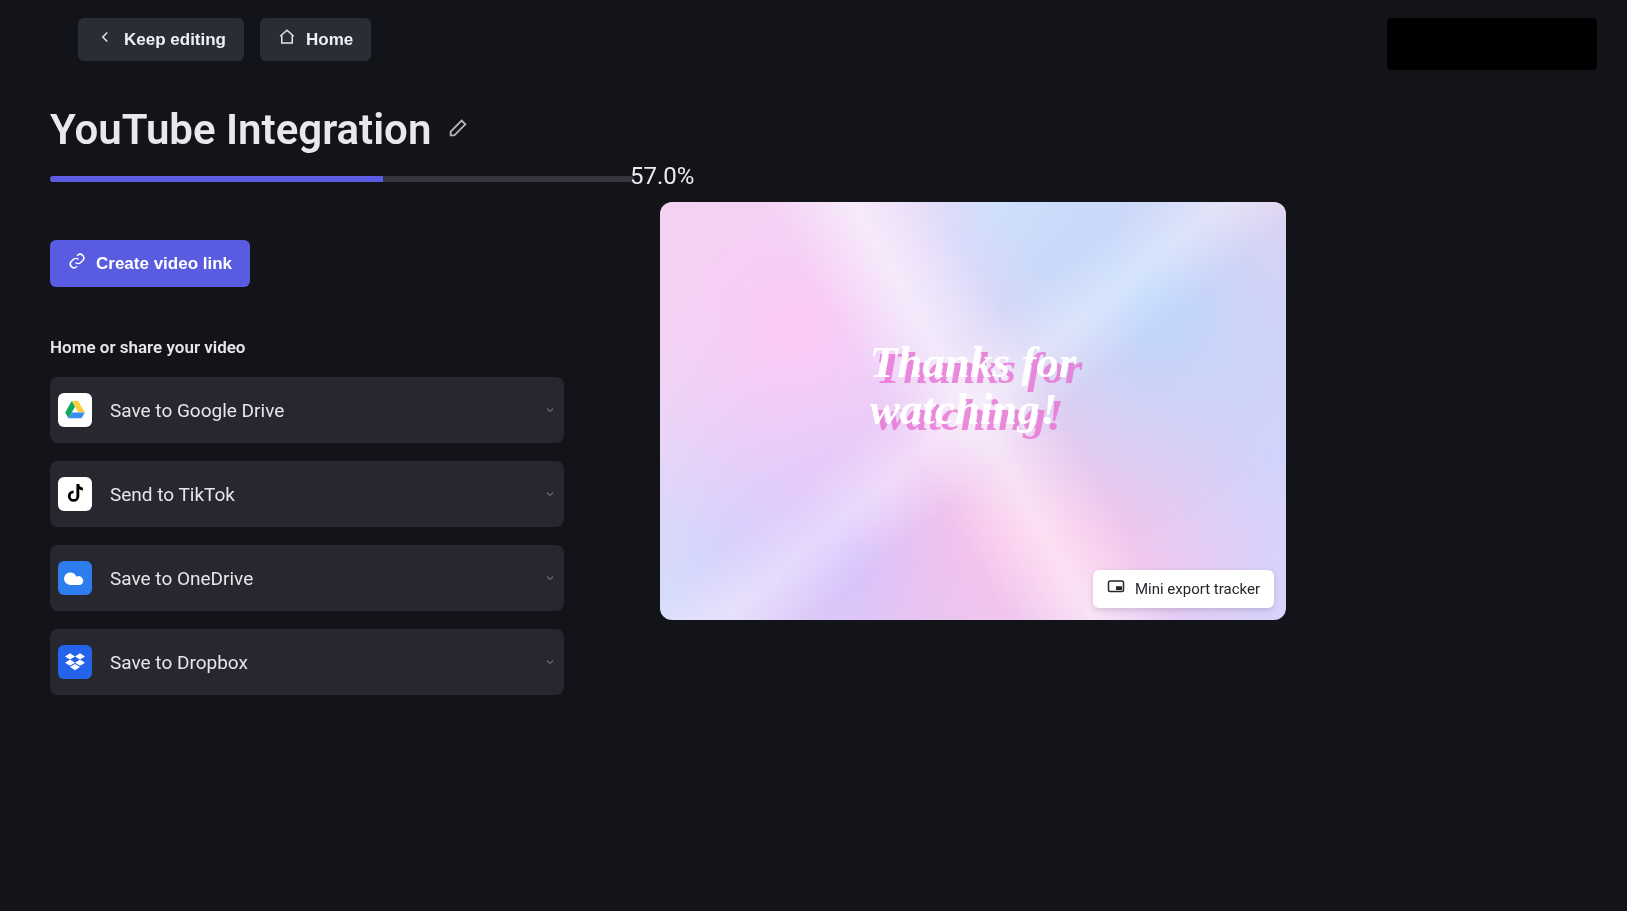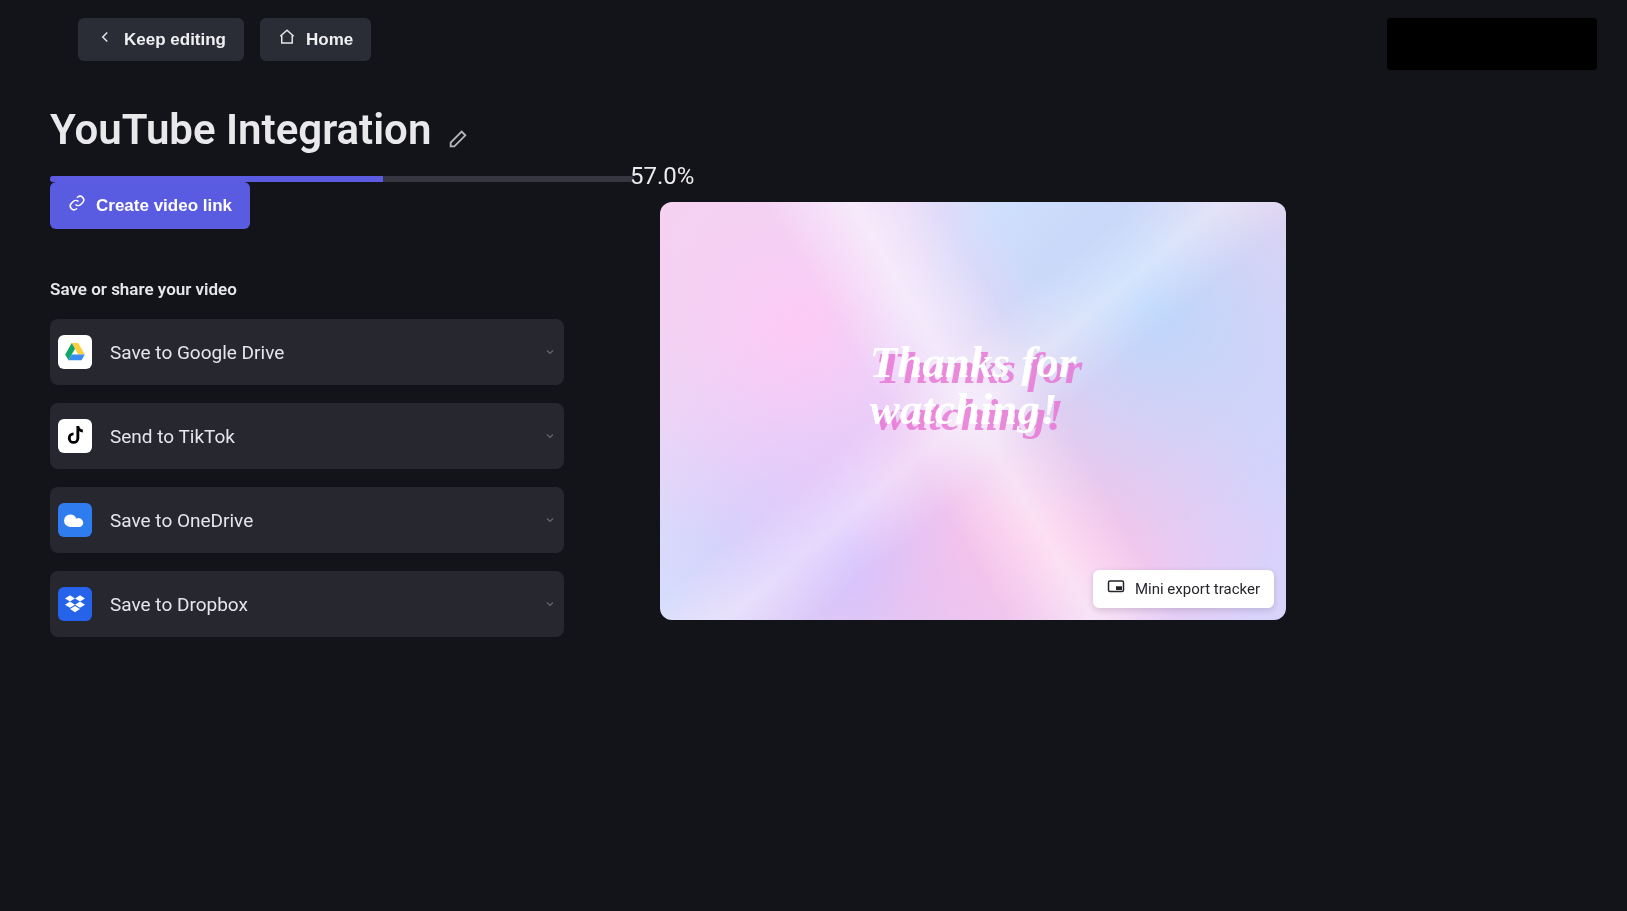--- a/index.html
+++ b/index.html
@@ -40,21 +40,21 @@
     right: 30px;
     width: 210px;
     height: 52px;
     background: #000000;
     border-radius: 4px;
   }
 
   
   .title-row {
     display: flex;
-    align-items: flex-end;
+    align-items: center;
     gap: 16px;
     padding: 44px 50px 18px 50px;
   }
   .title-row h1 {
     font-size: 42px;
     font-weight: 600;
     color: #e9e9ec;
   }
   .edit-icon svg { width: 22px; height: 22px; stroke: #b5b5bb; fill: none; stroke-width: 2; cursor: pointer; }
 
@@ -86,20 +86,21 @@
     white-space: nowrap;
   }
 
   
   .left-col {
     width: 590px;
     padding: 0 0 0 50px;
     position: relative;
   }
   .scroll-area {
+    margin-top: 58px;
     height: 560px;
     overflow-y: auto;
     padding-right: 26px;
   }
   
   .scroll-area::-webkit-scrollbar { width: 8px; }
   .scroll-area::-webkit-scrollbar-track { background: transparent; }
   .scroll-area::-webkit-scrollbar-thumb { background: #3a3b46; border-radius: 4px; }
 
   .link-row { display: flex; align-items: center; gap: 22px; margin-bottom: 50px;}
@@ -283,21 +284,21 @@
         <span>
           <svg viewBox="0 0 24 24">
               <path d="M10 14a5 5 0 0 0 7 0l3-3a5 5 0 0 0-7-7l-1 1"></path>
               <path d="M14 10a5 5 0 0 0-7 0l-3 3a5 5 0 0 0 7 7l1-1"></path>
             </svg>
         </span>
         <span>Create video link</span>
       </button>
     </div>
 
-    <div class="section-label">Save or share your video</div>
+    <div class="section-label">Home or share your video</div>
 
     <div class="share-card">
       <div class="app-icon ic-gdrive">
         <svg width="20" height="18" viewBox="0 0 24 22">
             <polygon points="8,0 16,0 24,14 16,14" fill="#ffcf3f"></polygon>
             <polygon points="8,0 0,14 4,21 12,7" fill="#11a861"></polygon>
             <polygon points="24,14 20,21 4,21 8,14" fill="#3b8cf0"></polygon>
           </svg>
       </div>
       <div class="label">Save to Google Drive</div>

